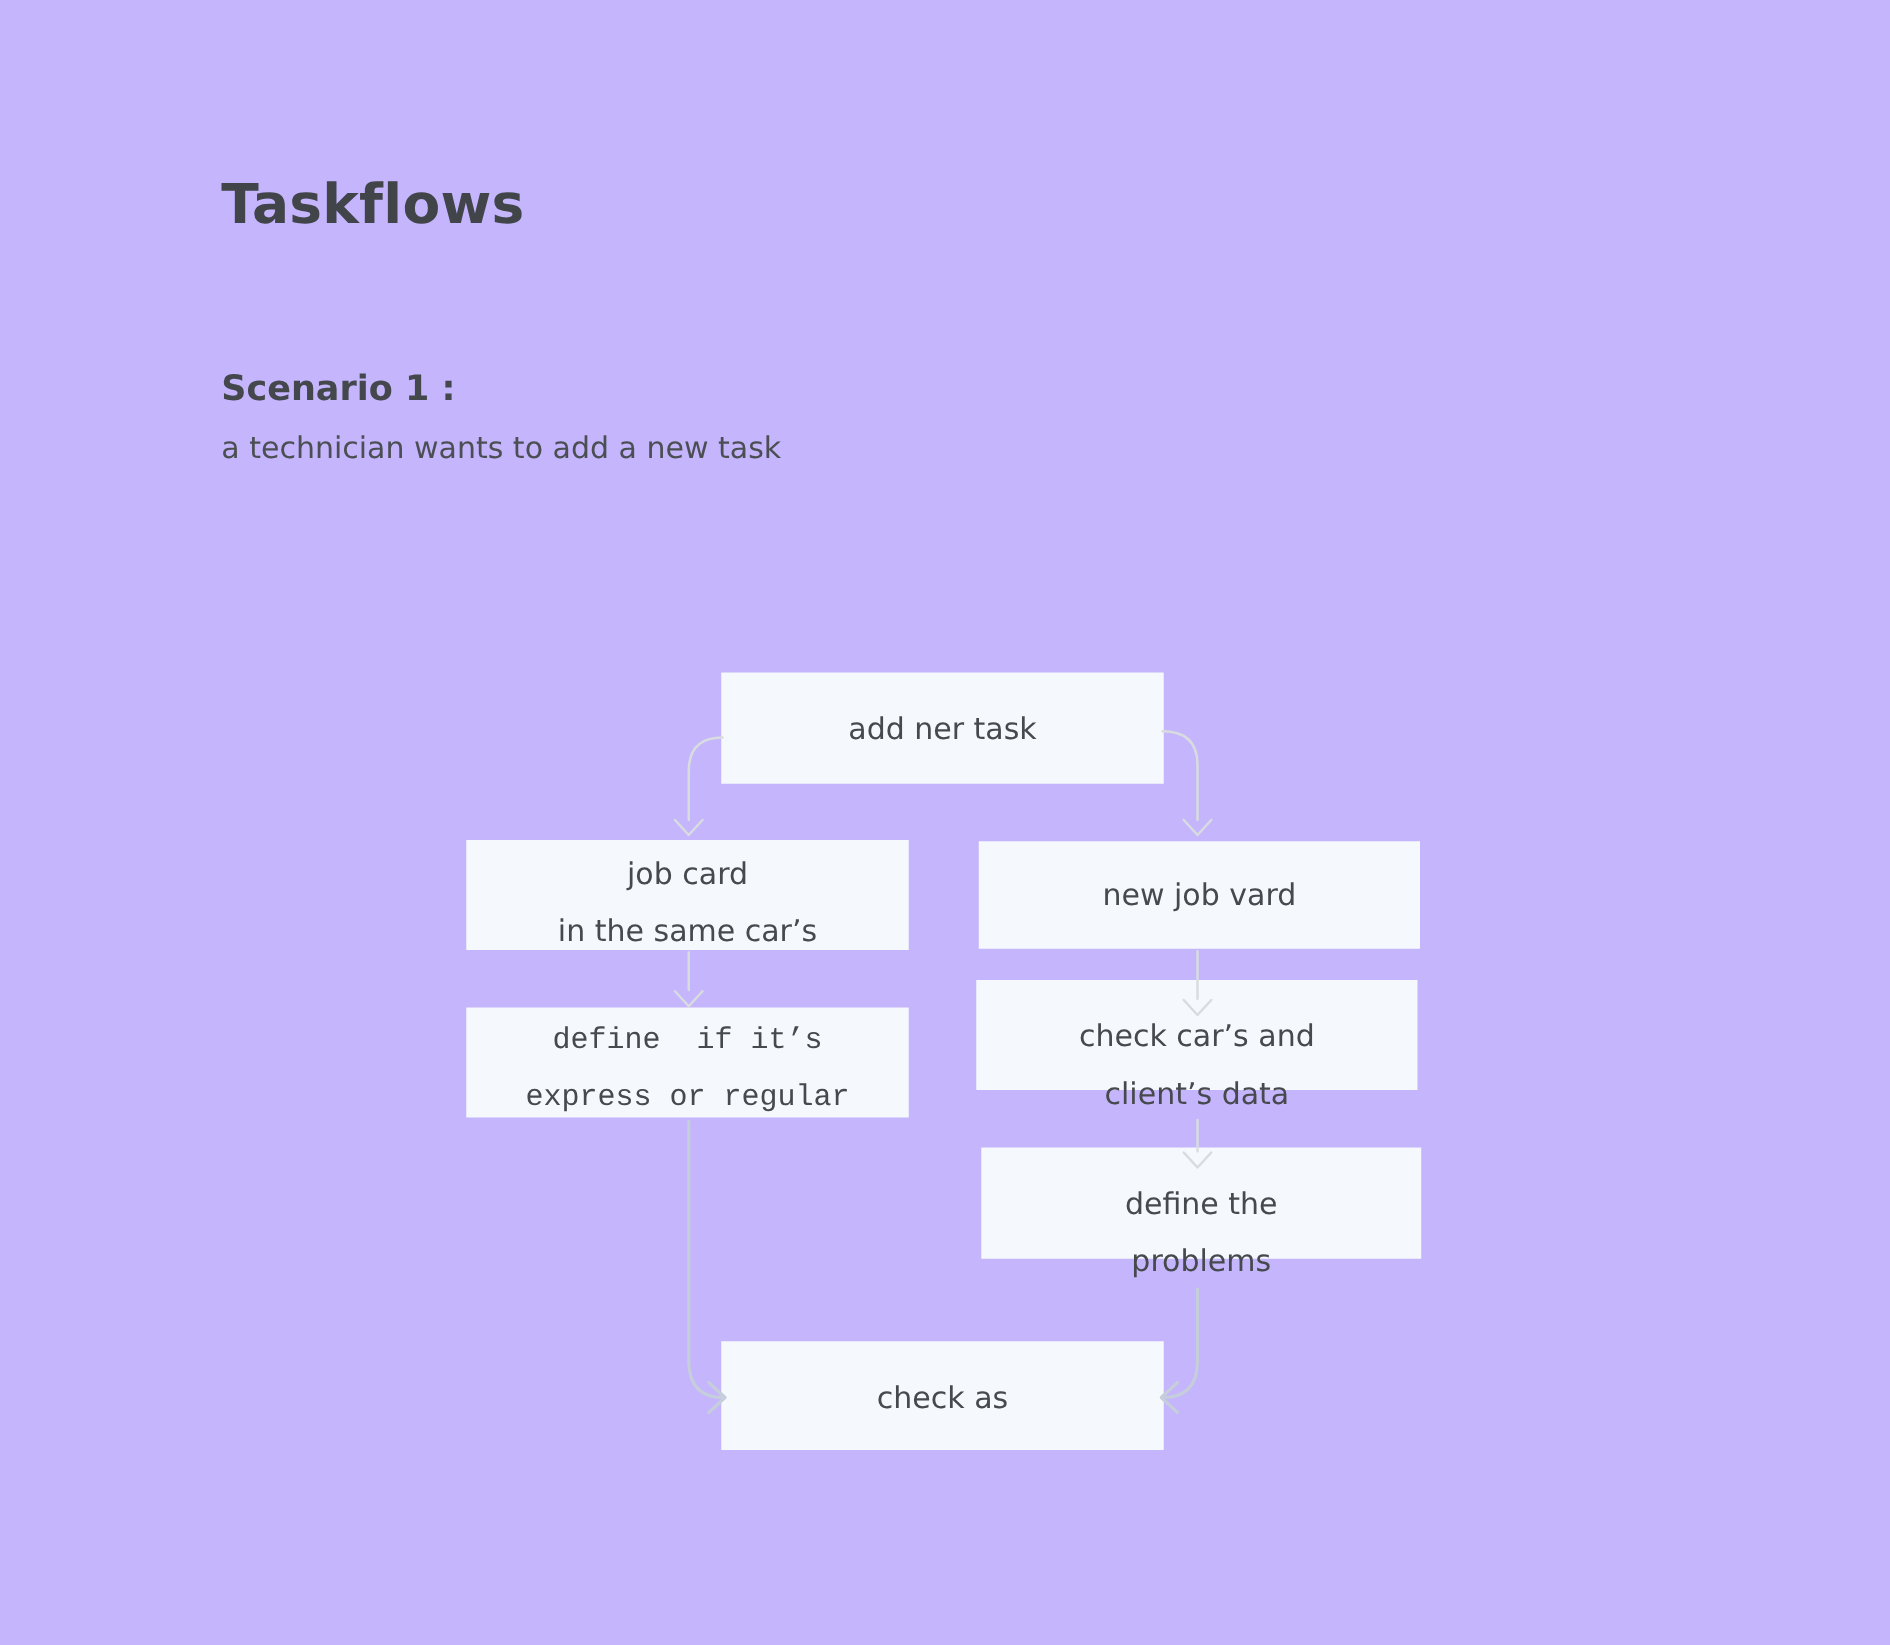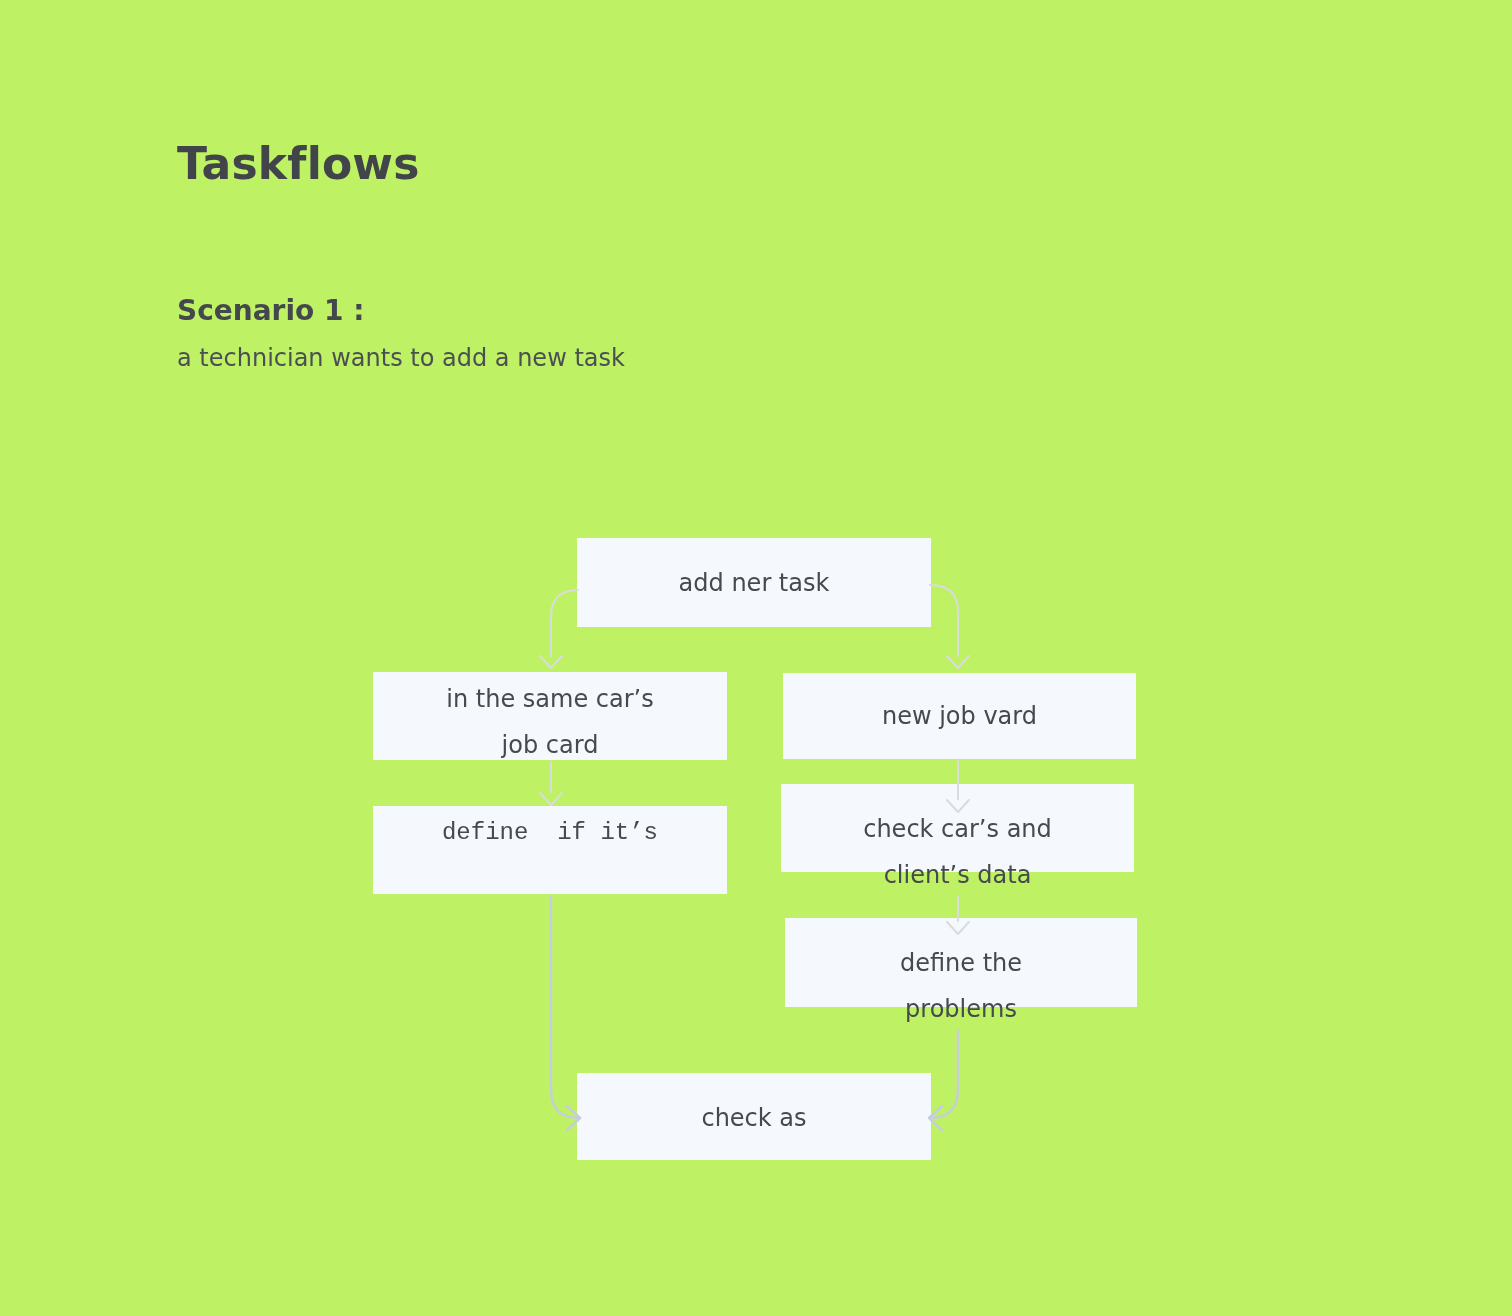--- a/index.html
+++ b/index.html
@@ -1,20 +1,20 @@
 <!DOCTYPE html>
 <html><head>
 <meta charset="utf-8">
 <style>
   html, body { margin: 0; padding: 0; background: #ffffff; }
   .page {
     position: relative;
     width: 1512px;
     height: 1316px;
-    background: #bef264;
+    background: #c4b5fd;
     overflow: hidden;
     font-family: "DejaVu Sans", sans-serif;
   }
 
   
   .title {
     position: absolute;
     left: 177px; top: 138px;
     font-size: 44px;
     font-weight: bold;
@@ -96,34 +96,35 @@
   <div class="flowchart">
 
     <div class="node n1">
       <div class="node-text">
         <div class="node-line">add ner task</div>
       </div>
     </div>
 
     <div class="node n2">
       <div class="node-text">
+        <div class="node-line">job card</div>
         <div class="node-line">in the same car’s</div>
-        <div class="node-line">job card</div>
       </div>
     </div>
 
     <div class="node n3">
       <div class="node-text">
         <div class="node-line">new job vard</div>
       </div>
     </div>
 
     <div class="node n4">
       <div class="node-text">
         <div class="node-line">define  if it’s</div>
+        <div class="node-line">express or regular</div>
       </div>
     </div>
 
     <div class="node n5">
       <div class="node-text">
         <div class="node-line">check car’s and</div>
         <div class="node-line">client’s data</div>
       </div>
     </div>
 

